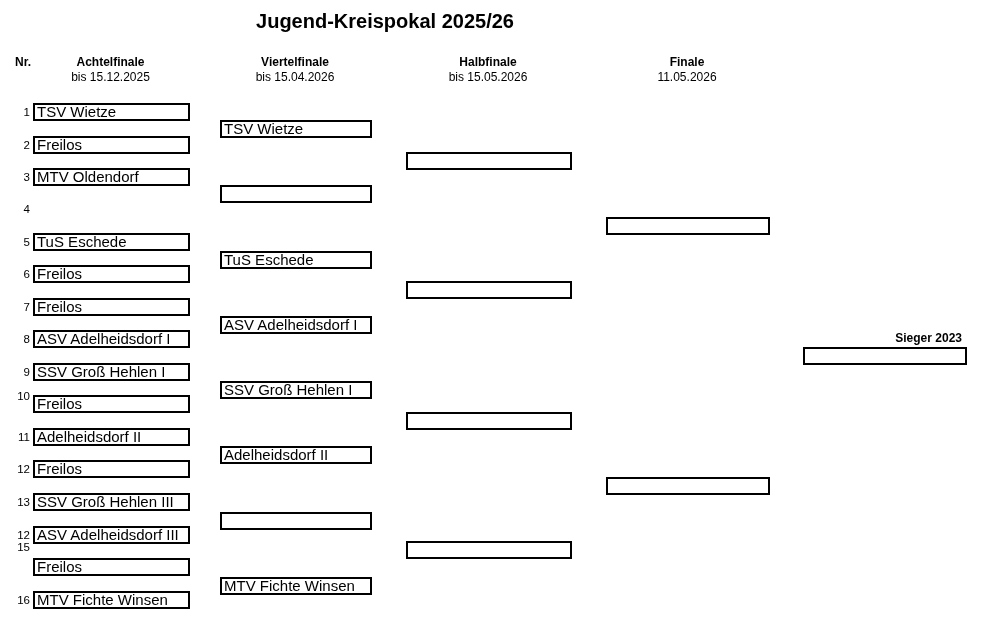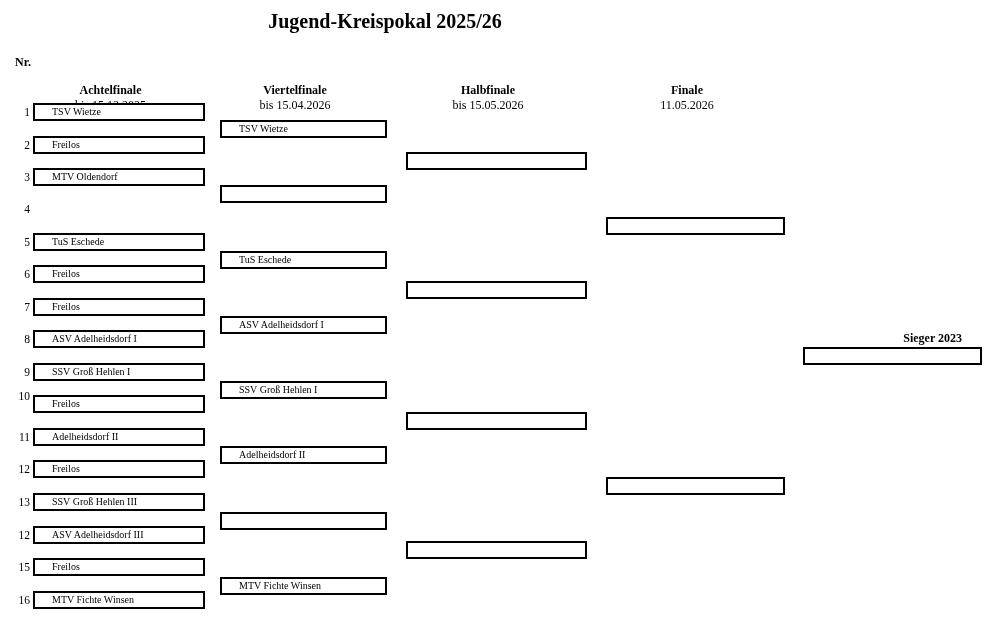--- a/index.html
+++ b/index.html
@@ -1,27 +1,27 @@
 <!DOCTYPE html>
 <html><head>
 <meta charset="utf-8">
 <style>
   html,body{margin:0;padding:0;background:#ffffff;}
   body{font-family:"Liberation Sans","DejaVu Sans",sans-serif;color:#000;}
-  .page{position:relative;width:1006px;height:637px;background:#fff;overflow:hidden;font-family:Liberation Serif, serif;}
+  .page{position:relative;width:1006px;height:637px;background:#fff;overflow:hidden;}
   .title{position:absolute;top:10px;left:0;width:770px;text-align:center;
          font-size:20px;font-weight:bold;letter-spacing:0;}
   .col-head{position:absolute;text-align:center;font-size:12px;line-height:15px;}
-  .col-head .rname{font-weight:bold;margin-top:28px;}
+  .col-head .rname{font-weight:bold;}
   .col-head .rdate{font-weight:normal;}
   .nr-head{position:absolute;top:55px;left:0;width:31px;text-align:right;
            font-size:12px;font-weight:bold;}
   .nr{position:absolute;width:30px;text-align:right;font-size:11.5px;line-height:18px;}
   .box{position:absolute;height:14px;border:2px solid #000;background:#fff;
-       font-size:10px;line-height:14px;padding-left:17px;overflow:hidden;white-space:nowrap;}
+       font-size:15px;line-height:14px;padding-left:2px;overflow:hidden;white-space:nowrap;}
   .af{left:33px;width:151px;}
   .qf{left:220px;width:146px;}
   .sf{left:406px;width:160px;}
   .fi{left:606px;width:158px;}
   .wi{left:803px;width:158px;top:347px;}
   .winner-label{position:absolute;top:331px;left:803px;width:159px;text-align:right;
                 font-size:12px;font-weight:bold;}
 </style>
 </head>
 <body>
@@ -56,21 +56,21 @@
   <span class="nr" style="top:233px">5</span>
   <span class="nr" style="top:265px">6</span>
   <span class="nr" style="top:298px">7</span>
   <span class="nr" style="top:330px">8</span>
   <span class="nr" style="top:363px">9</span>
   <span class="nr" style="top:387px">10</span>
   <span class="nr" style="top:428px">11</span>
   <span class="nr" style="top:460px">12</span>
   <span class="nr" style="top:493px">13</span>
   <span class="nr" style="top:526px">12</span>
-  <span class="nr" style="top:558px">15</span>
+  <span class="nr" style="top:538px">15</span>
   <span class="nr" style="top:591px">16</span>
 
   <div class="box af" style="top:103px">TSV Wietze</div>
   <div class="box af" style="top:136px">Freilos</div>
   <div class="box af" style="top:168px">MTV Oldendorf</div>
   <div class="box af" style="top:233px">TuS Eschede</div>
   <div class="box af" style="top:265px">Freilos</div>
   <div class="box af" style="top:298px">Freilos</div>
   <div class="box af" style="top:330px">ASV Adelheidsdorf I</div>
   <div class="box af" style="top:363px">SSV Groß Hehlen I</div>

